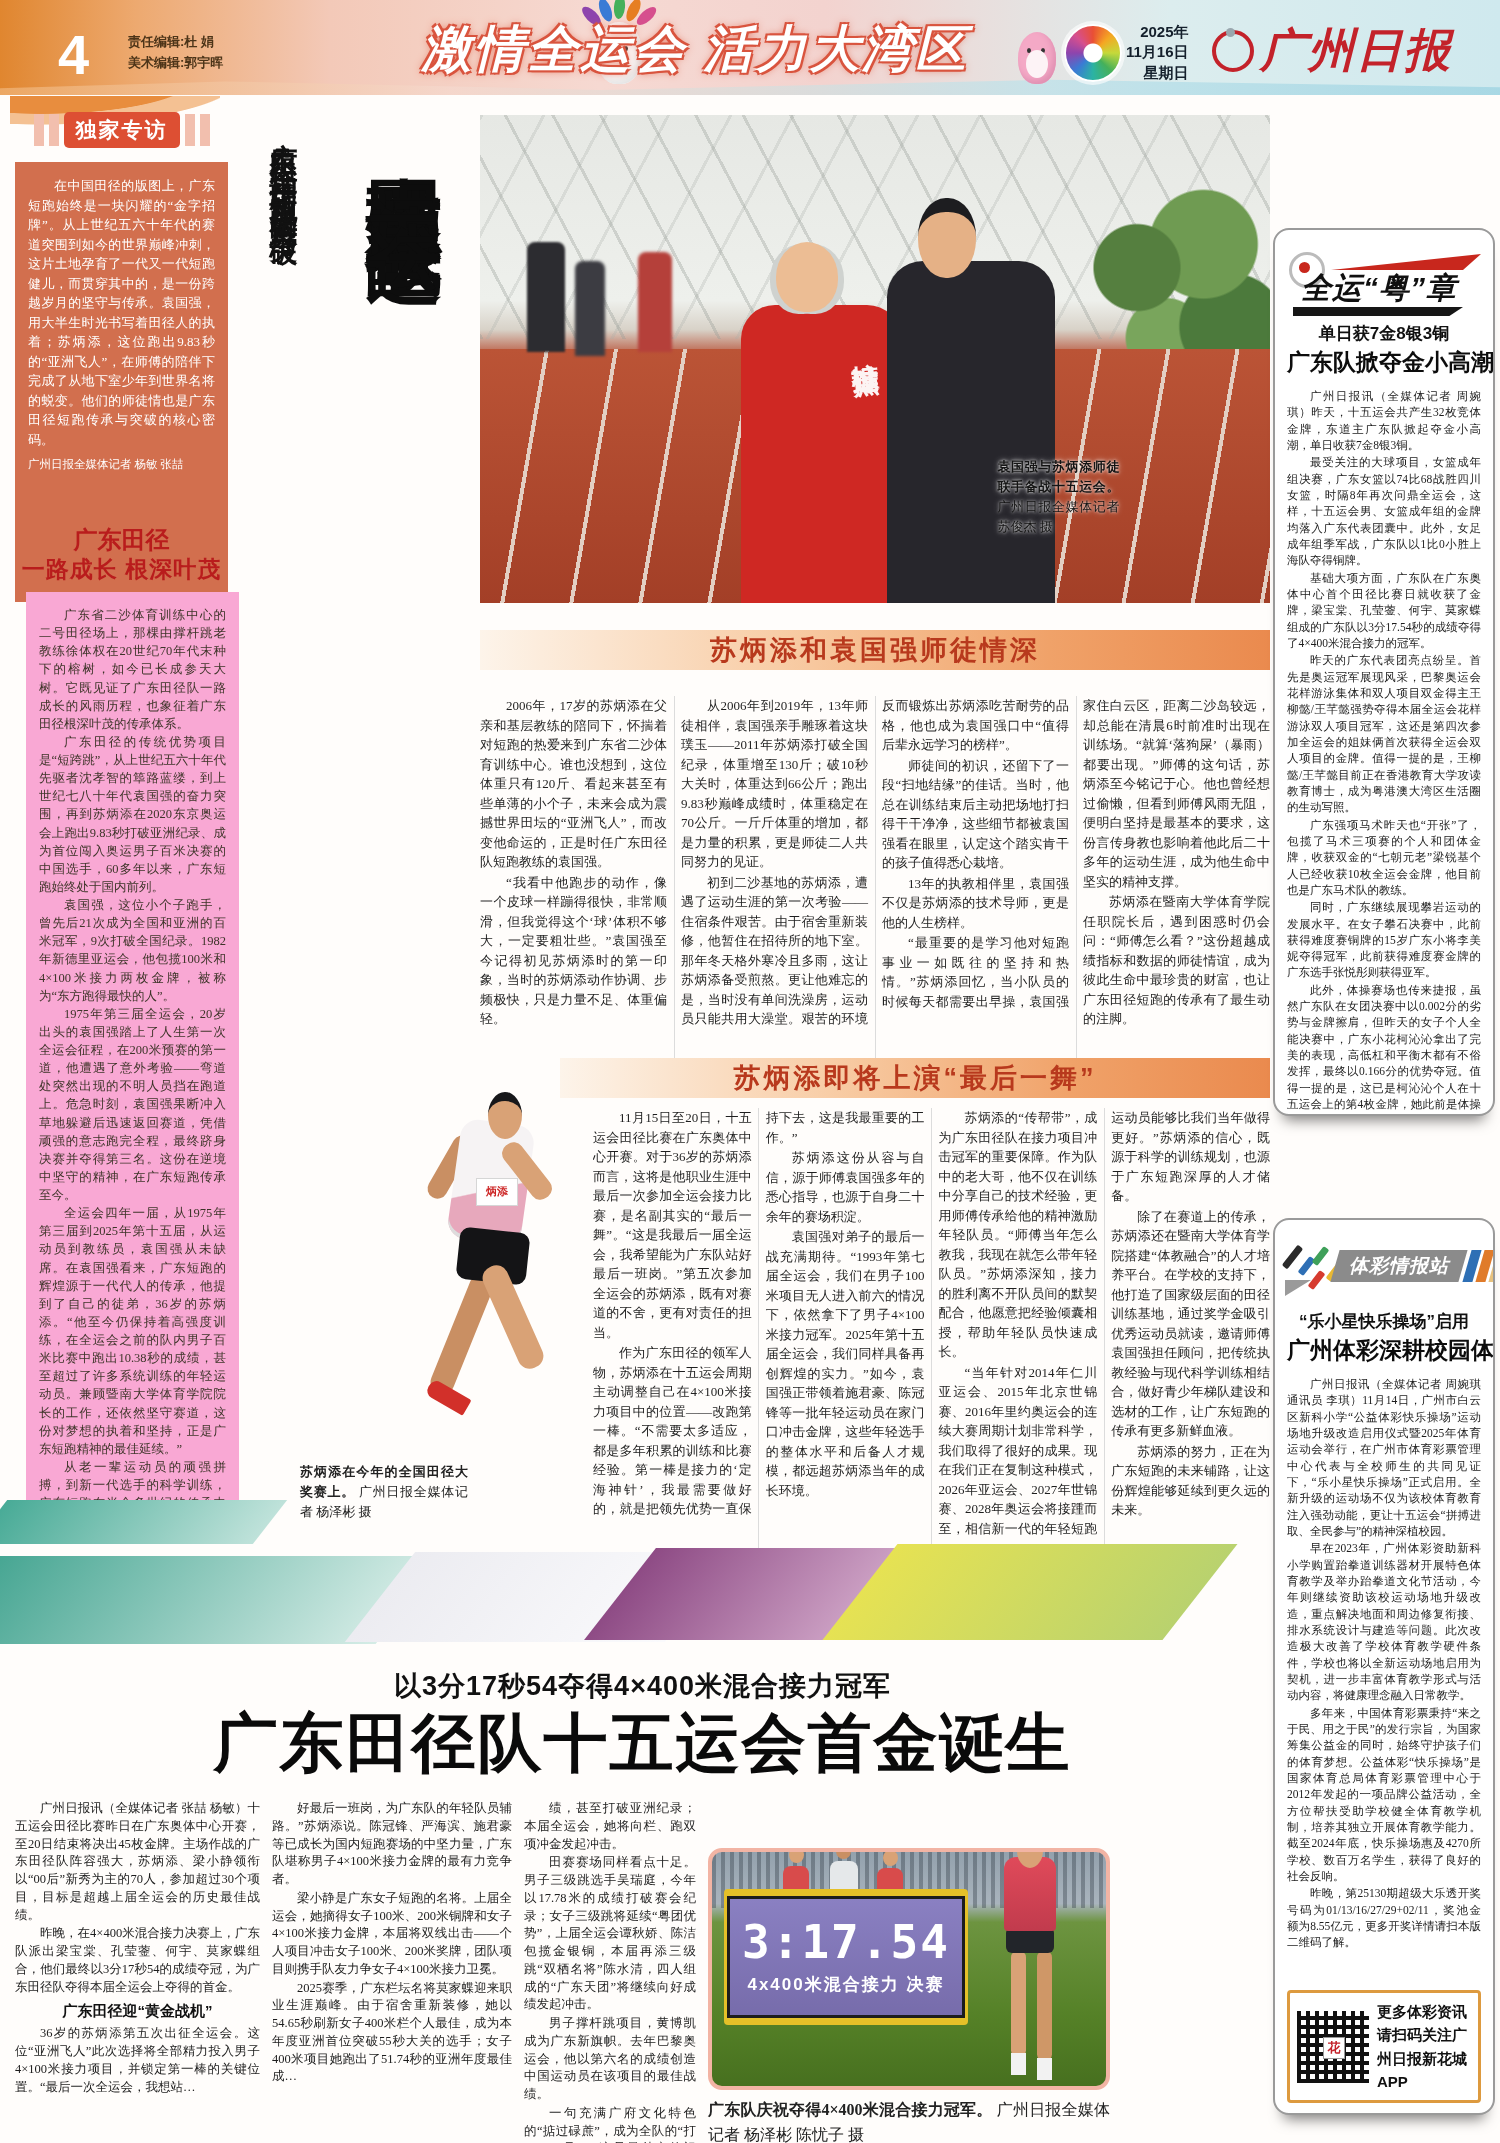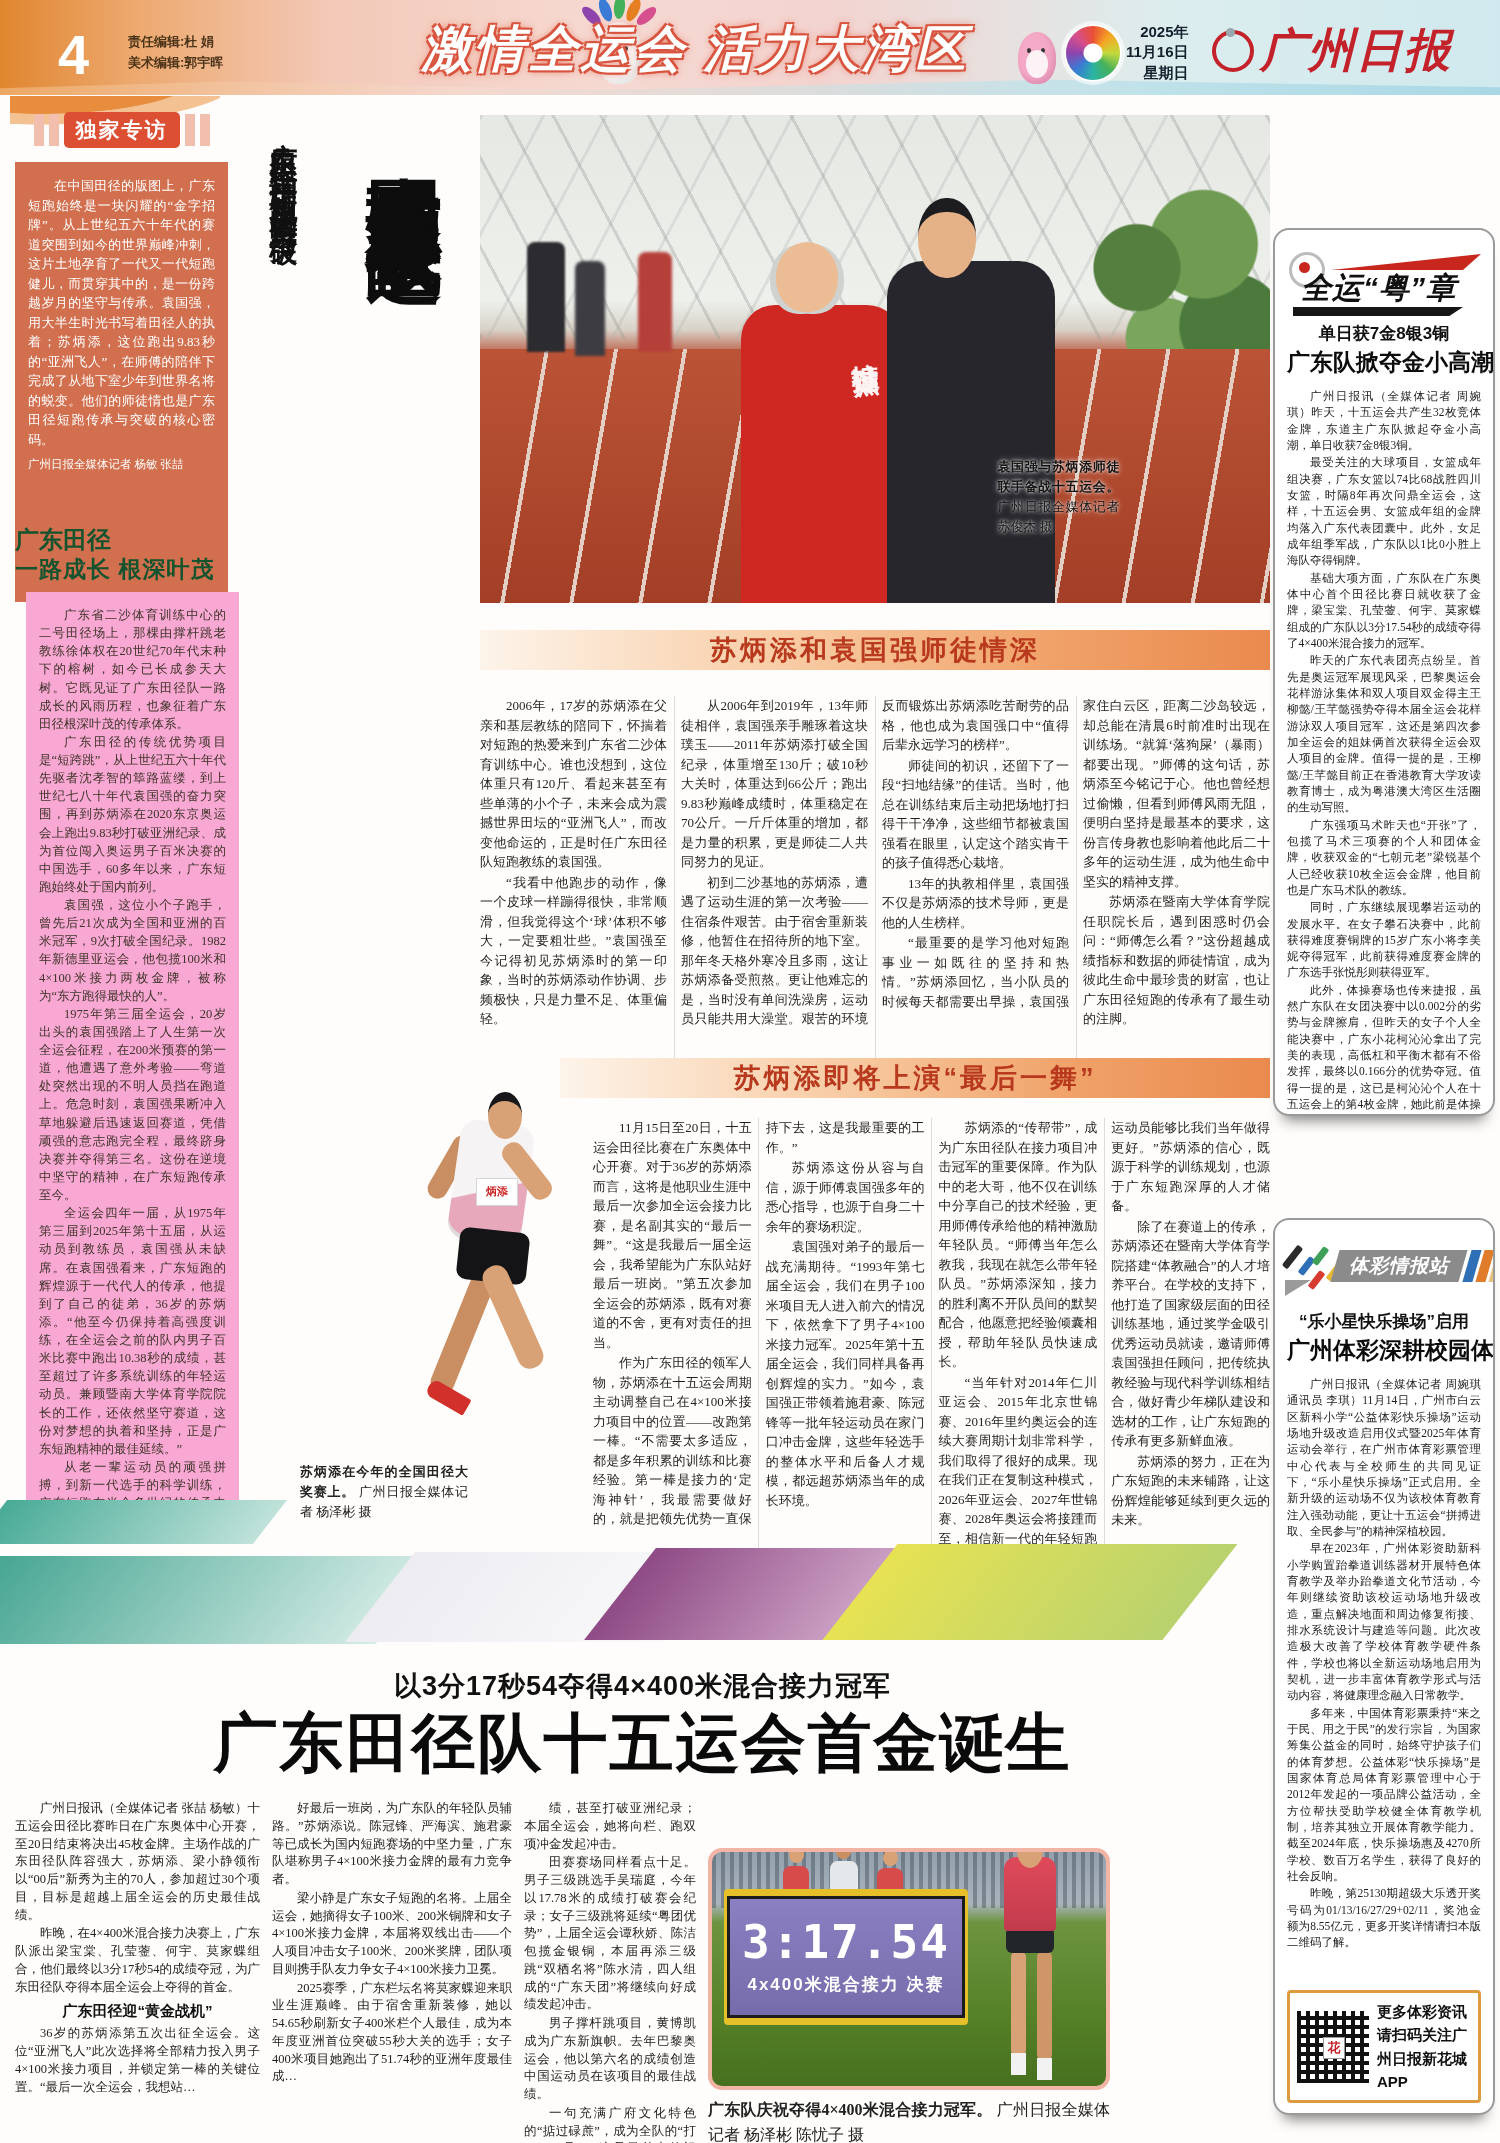--- a/index.html
+++ b/index.html
@@ -46,21 +46,21 @@
   .orn-swoosh{left:10px;top:96px;width:210px;height:46px;border-radius:0 0 60% 40%;
     background:radial-gradient(120% 130% at 15% -40%,#e88d3e 0 60%,#f4c193 61% 78%,rgba(255,255,255,0) 79%);}
   .extag{left:15px;top:112px;width:213px;display:flex;align-items:center;justify-content:center;gap:5px;}
   .extag .bar{width:10px;height:32px;background:#f2bfae;}
   .extag .box{background:#dd4f33;color:#fff;border-radius:5px;padding:4px 12px;
     font-family:"Liberation Sans",sans-serif;font-size:21px;font-weight:900;letter-spacing:2px;}
   .introbox{left:15px;top:162px;width:213px;height:440px;background:#d26f4e;color:#fff;
     padding:14px 13px;box-sizing:border-box;overflow:hidden;}
   .introbox p{margin:0;font-size:13px;line-height:1.5;text-align:justify;text-indent:2em;}
   .introby{margin-top:8px;font-size:11.5px;text-align:left;}
-  .lsub{left:15px;top:524px;width:213px;text-align:left;color:#14532d;
+  .lsub{left:15px;top:524px;width:213px;text-align:center;color:#b91c1c;
     font-family:"Liberation Sans",sans-serif;font-weight:900;line-height:1.3;}
   .lsub .l1{font-size:24px;}
   .lsub .l2{font-size:23px;letter-spacing:1px;}
   .peach{left:26px;top:592px;width:213px;height:908px;background:#f9a8d4;padding:14px 13px;
     box-sizing:border-box;overflow:hidden;}
   .peach p{margin:0;font-size:12.5px;line-height:1.45;text-align:justify;text-indent:2em;color:#3e3429;}
 
   
   .vsub{left:262px;top:120px;height:950px;width:40px;writing-mode:vertical-rl;
     font-family:"Liberation Sans",sans-serif;font-size:28px;font-weight:700;letter-spacing:5px;color:#111;}
@@ -100,21 +100,21 @@
   
   .band{height:40px;display:flex;align-items:center;justify-content:center;
     background:linear-gradient(90deg,#fdf4ea 0%,#f8cda6 38%,#f0a269 72%,#ea8a4e 100%);}
   .band span{font-family:"Liberation Sans",sans-serif;font-size:27px;font-weight:900;
     color:#b8391d;letter-spacing:3px;}
   .band1{left:480px;top:630px;width:790px;}
   .band2{left:560px;top:1058px;width:710px;}
   .colsbody{column-gap:14px;column-rule:1px solid #dcdcdc;}
   .colsbody p{margin:0 0 1px;font-size:13px;line-height:1.5;text-align:justify;text-indent:2em;color:#1f1f1f;}
   .sec1body{left:480px;top:684px;width:790px;height:362px;column-count:4;overflow:hidden;margin-top:12px;}
-  .sec2body{left:593px;top:1108px;width:677px;height:452px;column-count:4;overflow:hidden;margin-top:10px;}
+  .sec2body{left:593px;top:1108px;width:677px;height:452px;column-count:4;overflow:hidden;}
 
   
   .runner{left:392px;top:1092px;width:200px;height:372px;}
   .r-head{left:96px;top:0;width:34px;height:38px;background:#d9a276;border-radius:50%;border-top:9px solid #17171a;}
   .r-torso{left:62px;top:30px;width:74px;height:120px;background:linear-gradient(160deg,#f6f3f4 0 55%,#e7a8bc 56% 100%);
     border-radius:18px;transform:rotate(8deg);box-shadow:inset 0 -4px 0 #ddd;}
   .r-bib{left:84px;top:86px;width:40px;height:26px;background:#fff;border:1px solid #d6d6d6;
     font-size:11px;font-weight:700;color:#c22;text-align:center;line-height:24px;}
   .r-armf{left:124px;top:46px;width:22px;height:66px;background:#d9a276;border-radius:10px;transform:rotate(-38deg);}
   .r-armb{left:48px;top:40px;width:20px;height:70px;background:#c98f63;border-radius:10px;transform:rotate(30deg);}

